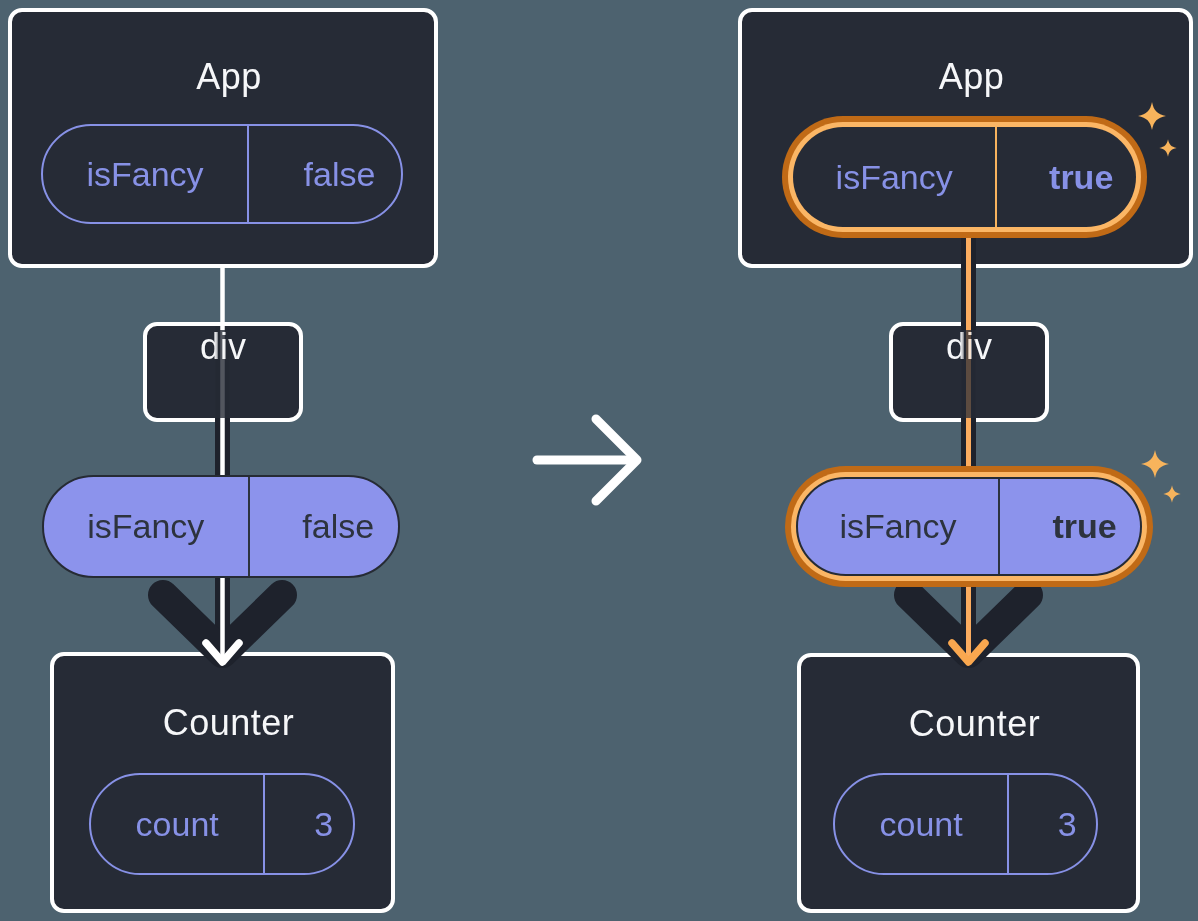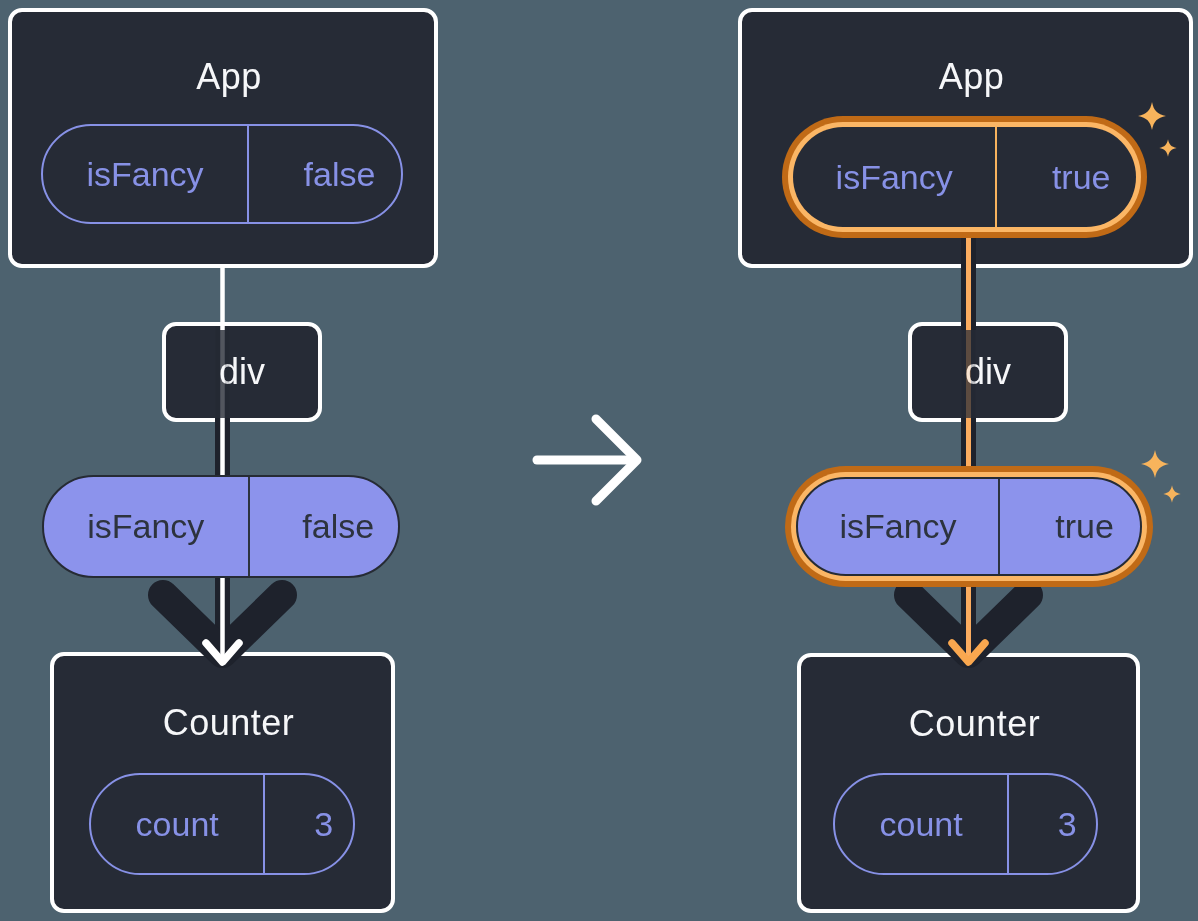--- a/index.html
+++ b/index.html
@@ -22,23 +22,21 @@
     position: absolute;
     left: 12px; right: 0;
     text-align: center;
     color: #F6F7F9;
     font-size: 36px;
     font-weight: 500;
     letter-spacing: 0.5px;
   }
   .node-small {
     display: flex;
-    align-items: center;
     justify-content: center;
-    margin-left: 19px;
   }
   .node-small .node-label {
     color: #F6F7F9;
     font-size: 36px;
     font-weight: 500;
   }
   .pill {
     position: absolute;
     z-index: 3;
     display: flex;
@@ -61,21 +59,21 @@
     color: #8791E6;
     background: transparent;
   }
   .pill--outline .pill-cell.second { border-left: 2.5px solid #8791E6; }
   .pill--filled {
     background: #8C93EC;
     border: 2.5px solid #262B34;
     color: #2D333E;
   }
   .pill--filled .pill-cell.second { border-left: 2.5px solid #2D333E; }
-  .bold { font-weight: 400; }
+  .bold { font-weight: 700; }
   
   .ring {
     position: absolute;
     z-index: 3;
     background: #C06A16;
     border-radius: 64px;
     padding: 6px;
     box-sizing: border-box;
   }
   .ring-mid {

